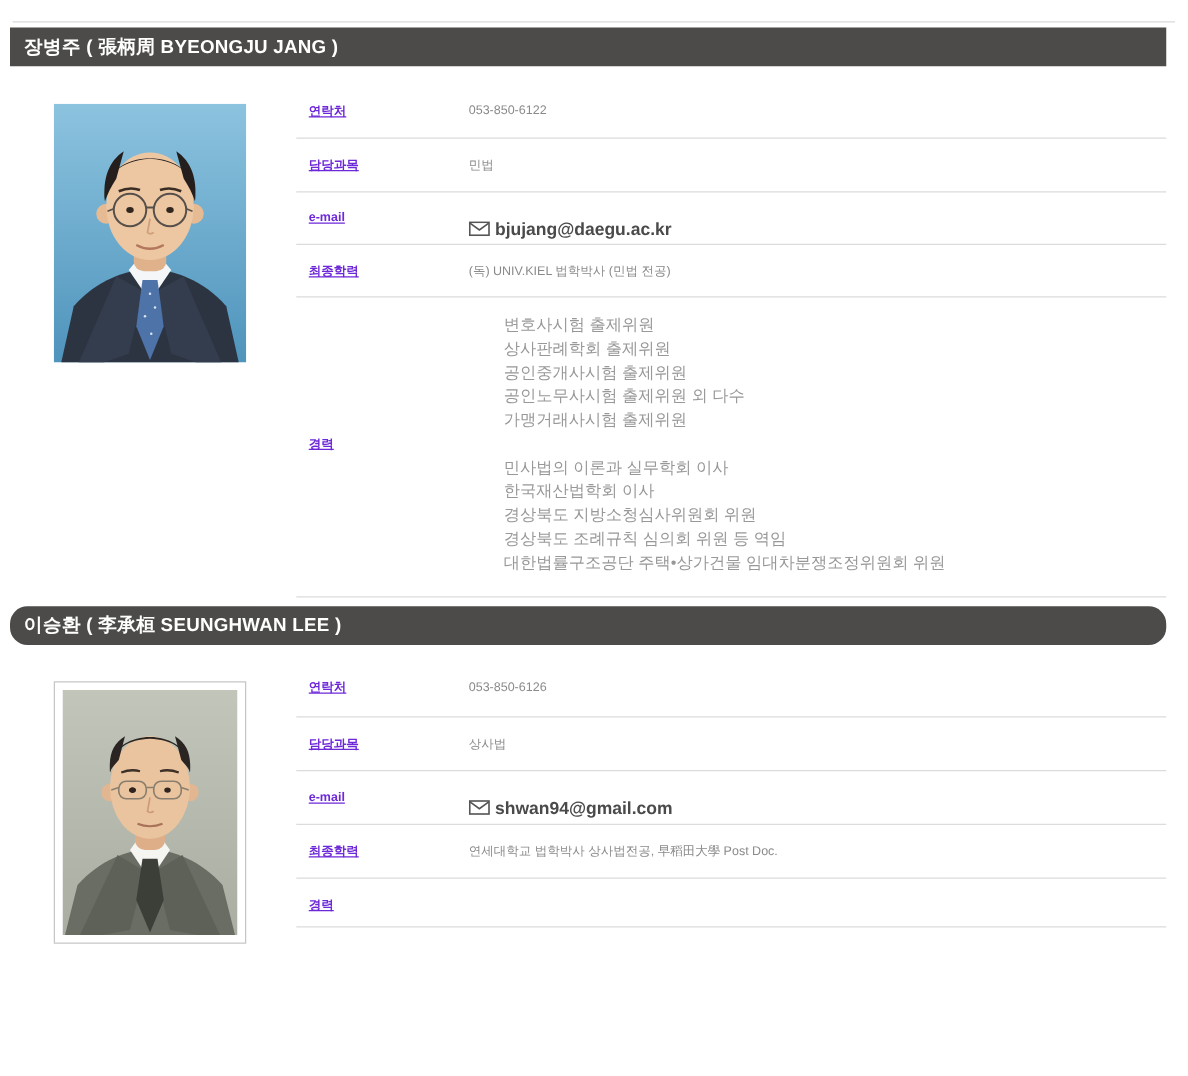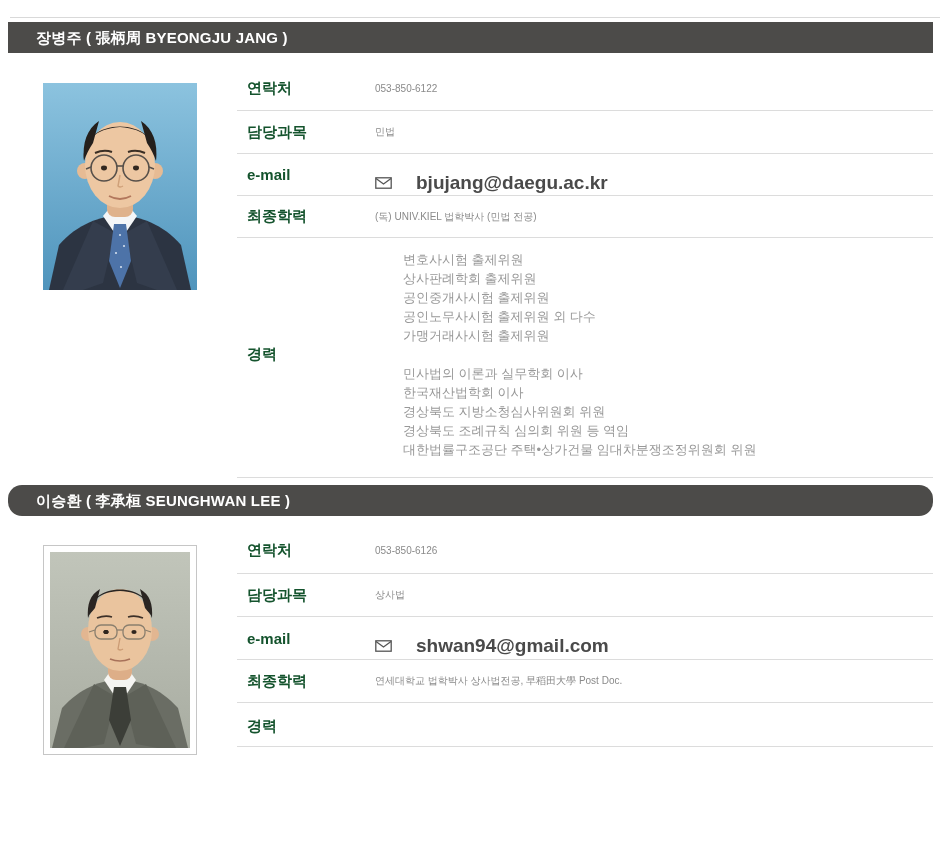--- a/index.html
+++ b/index.html
@@ -1,19 +1,19 @@
 <!DOCTYPE html>
 <html><head>
 <meta charset="utf-8">
 <style>
   html,body{margin:0;padding:0;background:#fff;}
   body{width:950px;height:861px;font-family:"Liberation Sans","DejaVu Sans",sans-serif;overflow:hidden;}
   .top-divider{border-top:1px solid #d9d9d9;margin:17px 10px 0 10px;height:0;}
   .content{margin-left:8px;width:925px;}
-  .name-bar{height:31px;background:#4c4b49;color:#ffffff;font-weight:bold;font-size:15px;line-height:31px;padding-left:28px;box-sizing:border-box;letter-spacing:0.2px;}
+  .name-bar{height:31px;background:#4c4b49;color:#ffffff;font-weight:bold;font-size:15px;line-height:31px;padding-left:11px;box-sizing:border-box;letter-spacing:0.2px;}
   .name-bar1{margin-top:4px;}
   .name-bar2{margin-top:7px;border-radius:14px;}
   .profile-body{display:flex;align-items:flex-start;}
   .body1{margin-top:14px;}
   .body2{margin-top:11px;}
   .photo-col{flex:none;width:154px;margin-left:35px;}
   .photo1{margin-top:16px;width:154px;height:207px;}
   .photo1 svg{display:block;}
   .photo2{margin-top:18px;width:154px;height:210px;box-sizing:border-box;border:1px solid #c6c6c6;background:#fff;padding:6px;}
   .photo2 svg{display:block;}
@@ -23,23 +23,23 @@
   .p1 .r2{height:42px;}
   .p1 .r3{height:41px;}
   .p1 .r4{height:41px;}
   .p2 .r1{height:46px;}
   .p2 .r2{height:42px;}
   .p2 .r3{height:42px;}
   .p2 .r4{height:42px;}
   .row-career{display:flex;align-items:center;border-bottom:1px solid #dcdcdc;}
   .p1 .row-career{padding:12px 0 18px 0;}
   .p2 .row-career{padding:14px 0 10px 0;}
-  .cell-label{flex:none;width:138px;box-sizing:border-box;padding-left:10px;font-size:15px;font-weight:bold;color:#14532d;}
+  .cell-label{flex:none;width:138px;box-sizing:border-box;padding-left:10px;font-size:10px;font-weight:bold;color:#6d28d9;text-decoration:underline;}
   .cell-value{font-size:10px;color:#8a8a8a;}
-  .email-value{display:flex;align-items:center;gap:24px;font-size:19px;font-weight:bold;color:#4a4a4a;text-decoration:none;cursor:pointer;margin-top:16px;}
+  .email-value{display:flex;align-items:center;gap:4px;font-size:14px;font-weight:bold;color:#4a4a4a;text-decoration:none;cursor:pointer;margin-top:16px;}
   .email-icon{display:inline-flex;}
   .career-lines{font-size:13px;line-height:19px;color:#989898;margin-left:28px;}
   .career-lines div{min-height:19px;white-space:nowrap;}
 </style>
 </head>
 <body>
 
 <div class="top-divider"></div>
 
 <div class="content">

